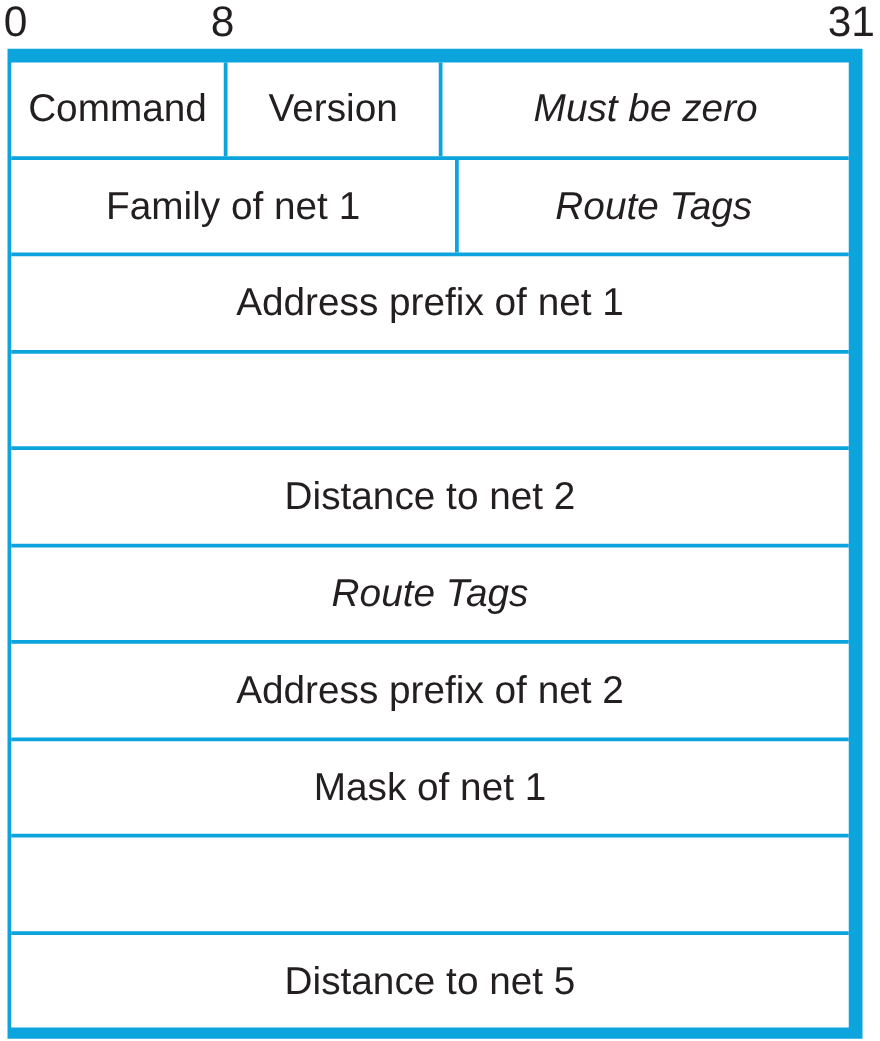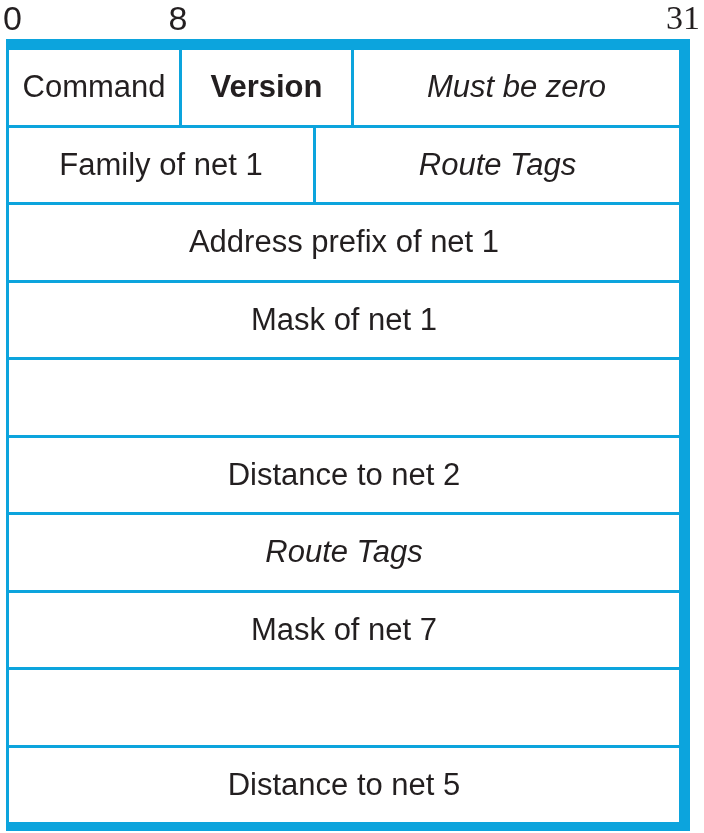--- a/index.html
+++ b/index.html
@@ -17,21 +17,21 @@
   }
   
   .ruler{
     position:absolute;left:0;top:0;width:704px;height:38px;
     font-size:34px;line-height:36px;color:var(--text);
   }
   .ruler .lbl{position:absolute;top:0;}
   .lbl-0{left:3px;}
   .lbl-8{left:158px;width:40px;text-align:center;}
   .lbl-16{left:330px;width:54px;text-align:center;margin-top:36px;}
-  .lbl-31{right:4px;text-align:right;font-family:Liberation Serif, serif;}
+  .lbl-31{right:4px;text-align:right;}
   
   .packet{
     position:absolute;left:6px;top:39px;
     width:684px;height:792px;
     border-style:solid;
     border-color:var(--accent);
     border-top-width:11px;
     border-right-width:11px;
     border-bottom-width:9px;
     border-left-width:3px;
@@ -46,22 +46,22 @@
   .row + .row{border-top:3px solid var(--accent);}
   .cell{
     display:flex;align-items:center;justify-content:center;
     font-size:31px;
     color:var(--text);
     white-space:nowrap;
     overflow:hidden;
   }
   .cell + .cell{border-left:3px solid var(--accent);}
   .c-8a{width:170px;}   
-  .c-8b{width:172px;font-weight:bold;}   
-  .c-16{width:304px;}   
+  .c-8b{width:172px;}   
+  .c-16{width:355px;}   
   .c-rest{flex:1;font-style:italic;}      
   .c-full{flex:1;}      
 </style>
 </head>
 <body>
 
 <div class="ruler">
   <span class="lbl lbl-0">0</span>
   <span class="lbl lbl-8">8</span>
   <span class="lbl lbl-16">16</span>
@@ -78,39 +78,39 @@
 
   <div class="row">
     <div class="cell c-16">Family of net 1</div>
     <div class="cell c-rest">Route Tags</div>
   </div>
 
   <div class="row">
     <div class="cell c-full">Address prefix of net 1</div>
   </div>
 
-  <div class="row">
-    <div class="cell c-full">Mask of net 1</div>
-  </div>
 
   <div class="row">
     <div class="cell c-full"></div>
   </div>
 
   <div class="row">
     <div class="cell c-full">Distance to net 2</div>
   </div>
 
   <div class="row">
     <div class="cell c-rest">Route Tags</div>
   </div>
 
+  <div class="row">
+    <div class="cell c-full">Address prefix of net 2</div>
+  </div>
 
   <div class="row">
-    <div class="cell c-full">Mask of net 7</div>
+    <div class="cell c-full">Mask of net 1</div>
   </div>
 
   <div class="row">
     <div class="cell c-full"></div>
   </div>
 
   <div class="row">
     <div class="cell c-full">Distance to net 5</div>
   </div>
 

